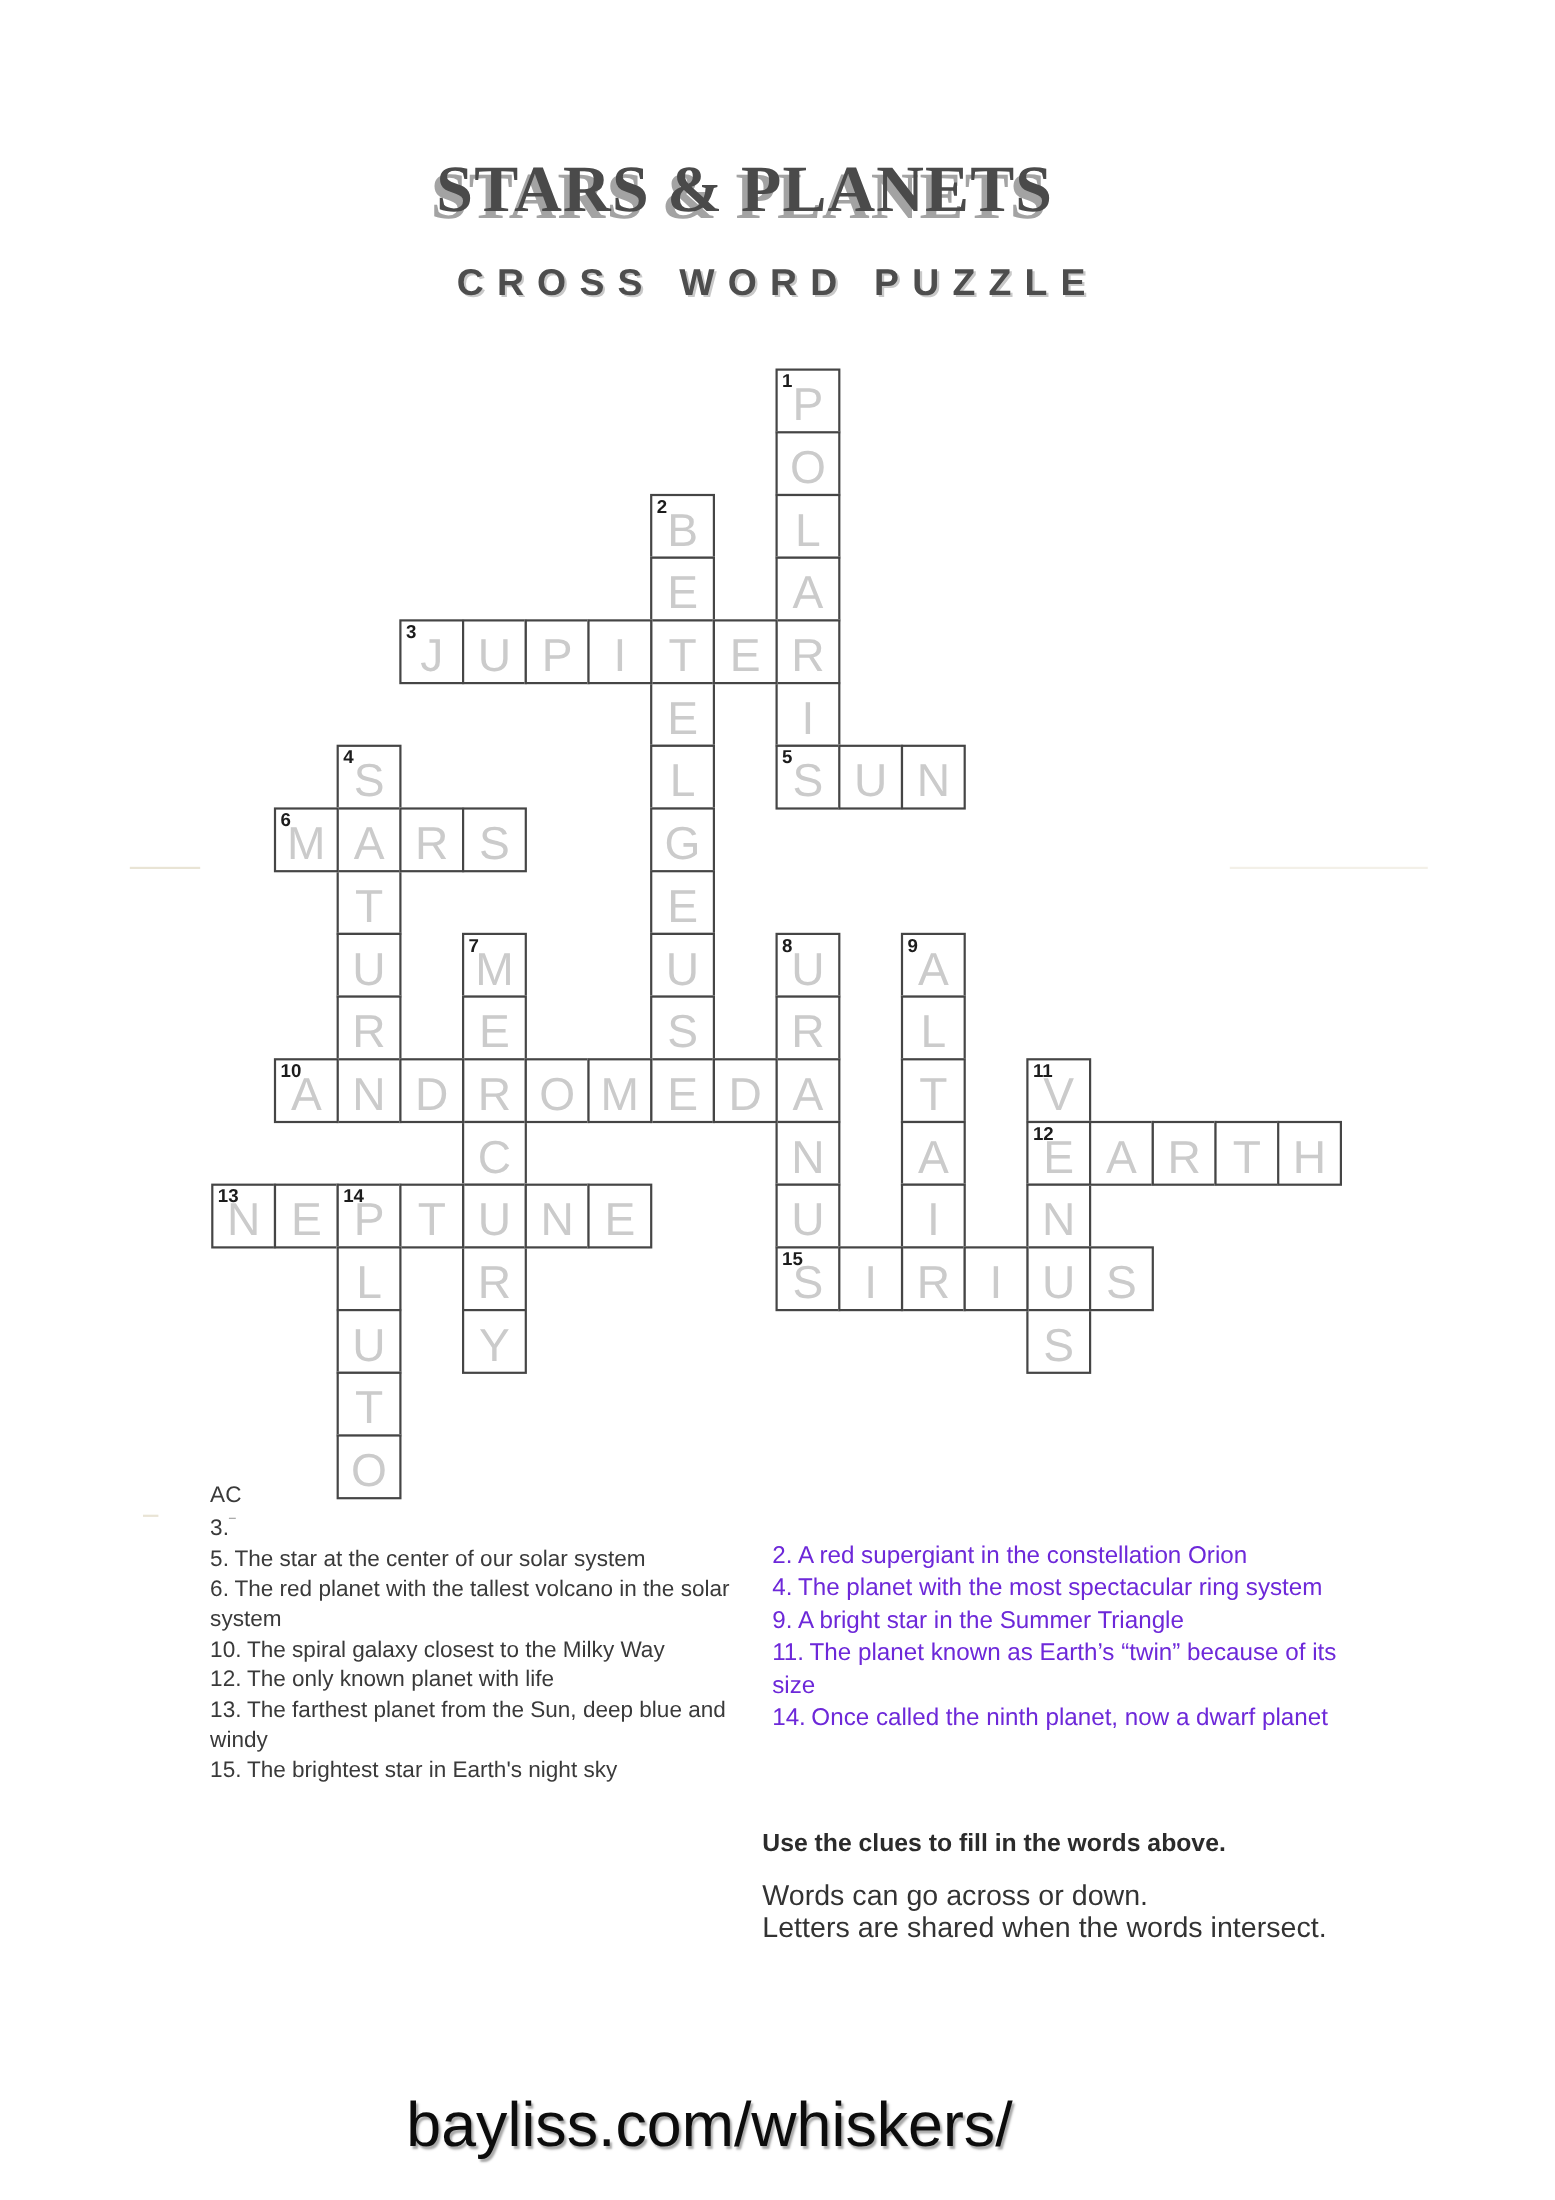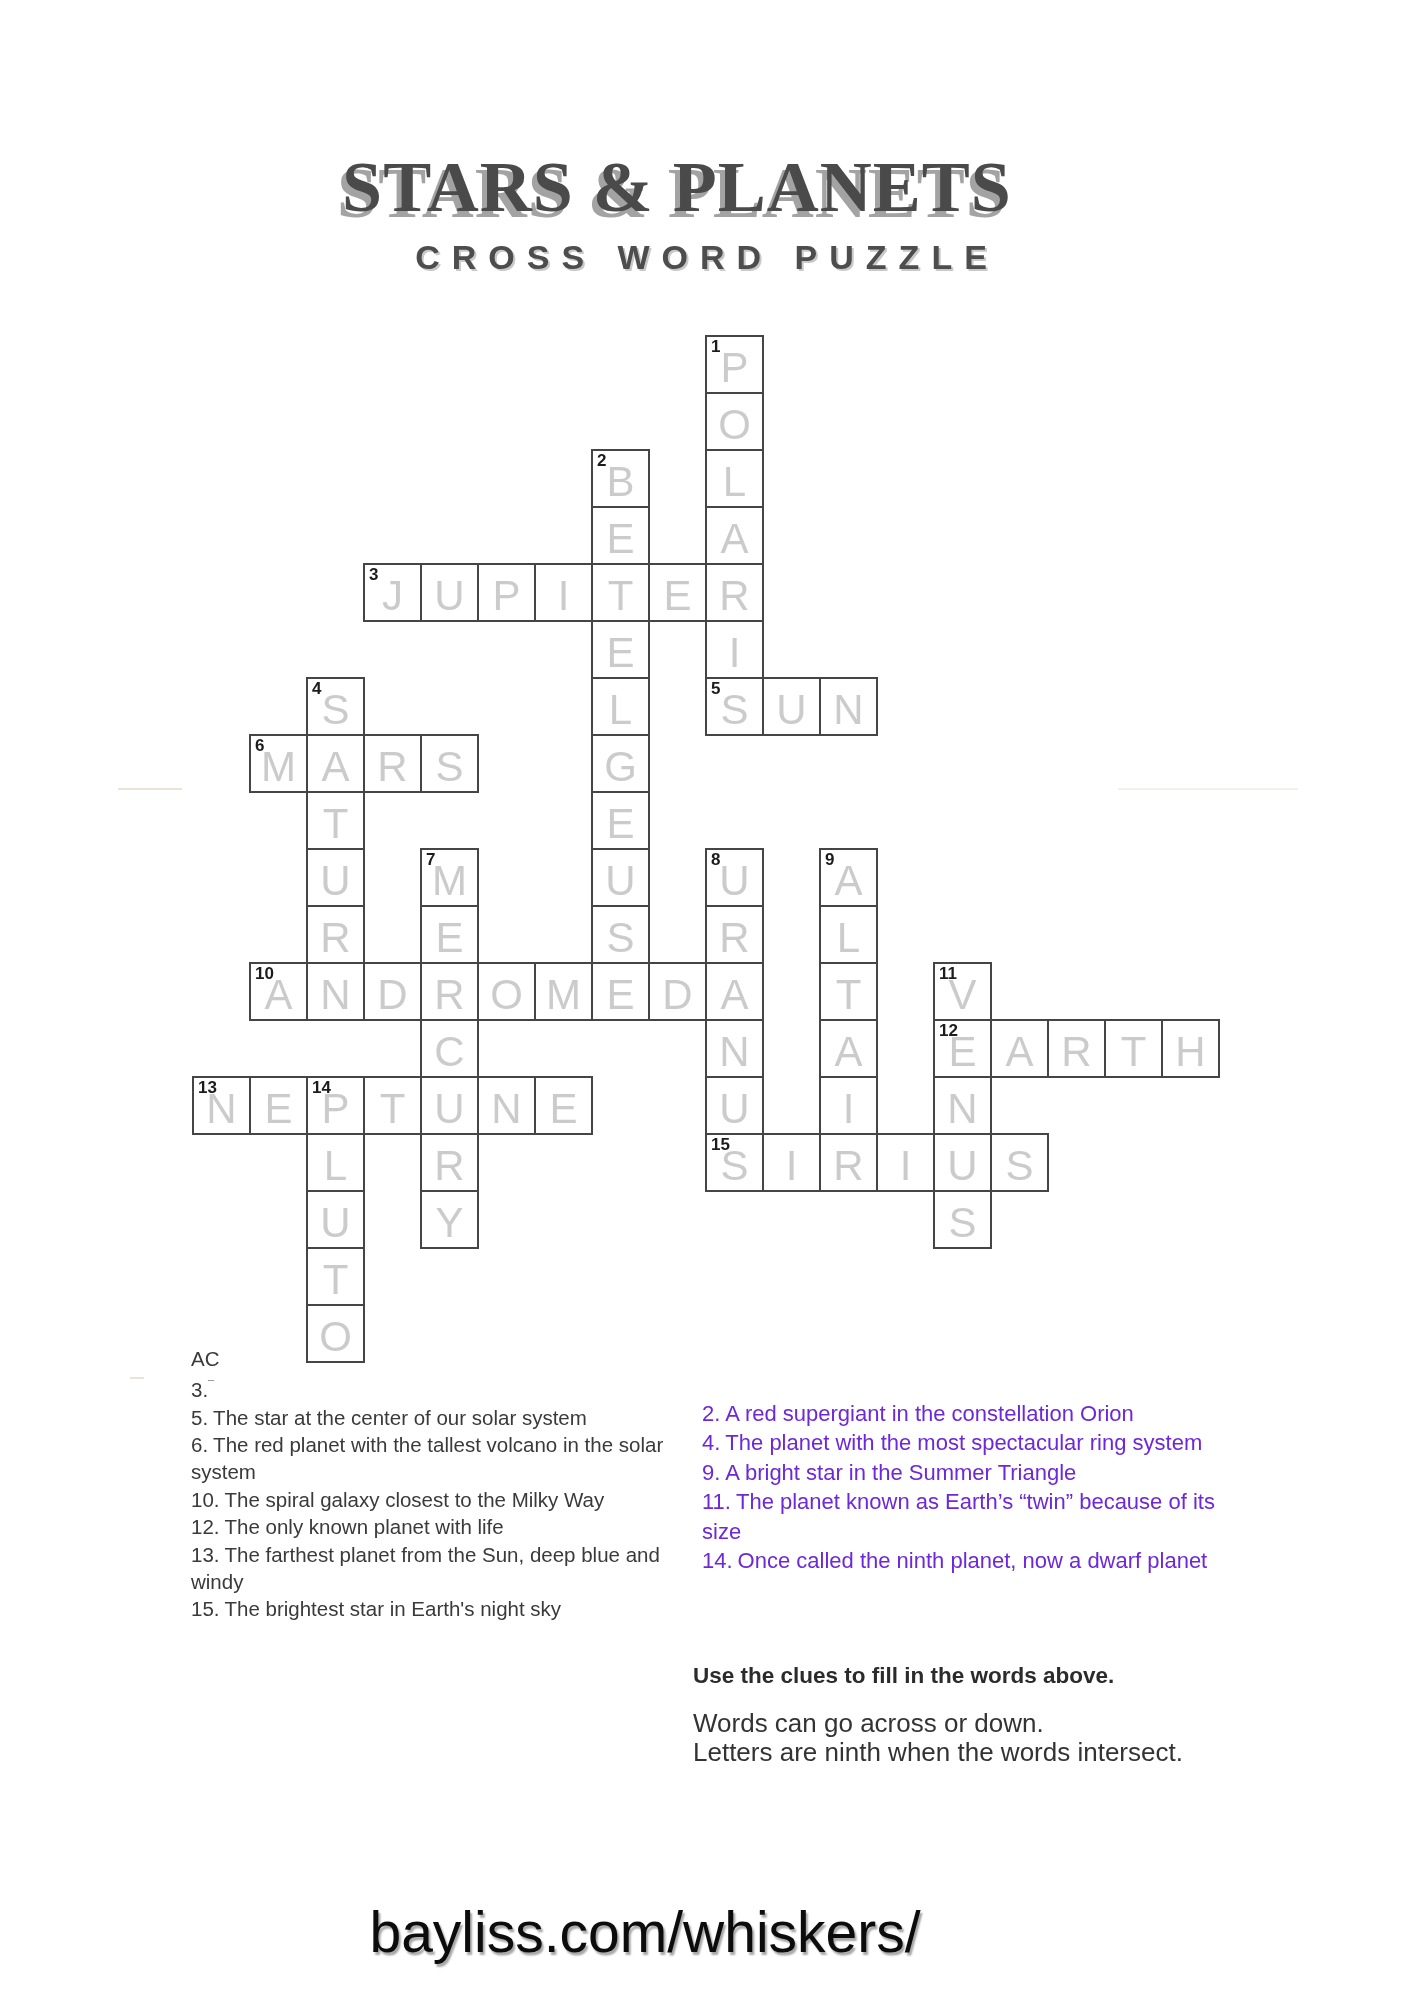--- a/index.html
+++ b/index.html
@@ -3,21 +3,21 @@
 <meta charset="utf-8">
 <style>
   html,body{margin:0;padding:0;}
   body{
     width:1414px;height:2000px;position:relative;background:#ffffff;
     font-family:"Liberation Sans",sans-serif;overflow:hidden;
   }
   .page-title{
     position:absolute;top:98px;left:677px;transform:translateX(-50%);
     font-family:"Liberation Serif","DejaVu Serif",serif;
-    font-size:72px;font-weight:700;color:#4a4a4a;white-space:nowrap;
+    font-size:60px;font-weight:700;color:#4a4a4a;white-space:nowrap;
     text-shadow:-5px 6px 0 #a3a3a3;letter-spacing:1px;
   }
   .page-subtitle{
     position:absolute;top:238px;left:707px;transform:translateX(-50%);
     font-size:34px;font-weight:700;color:#4d4d4d;letter-spacing:12px;
     white-space:nowrap;text-shadow:2px 2px 0 #c9c9c9;
   }
   .grid{
     position:absolute;left:192px;top:335px;width:1026px;height:1026px;
   }
@@ -337,16 +337,16 @@
   <div class="clue"><span>2.</span><span class="t">A red supergiant in the constellation Orion</span></div>
   <div class="clue"><span>4.</span><span class="t">The planet with the most spectacular ring system</span></div>
   <div class="clue"><span>9.</span><span class="t">A bright star in the Summer Triangle</span></div>
   <div class="clue"><span>11.</span><span class="t">The planet known as Earth’s “twin” because of its size</span></div>
   <div class="clue"><span>14.</span><span class="t">Once called the ninth planet, now a dwarf planet</span></div>
 </div>
 
 <div class="instructions">
   <p class="instr-heading">Use the clues to fill in the words above.</p>
   <p class="instr-line">Words can go across or down.</p>
-  <p class="instr-line">Letters are ninth when the words intersect.</p>
+  <p class="instr-line">Letters are shared when the words intersect.</p>
 </div>
 
 <div class="footer-url">bayliss.com/whiskers/</div>
 
 </body></html>

